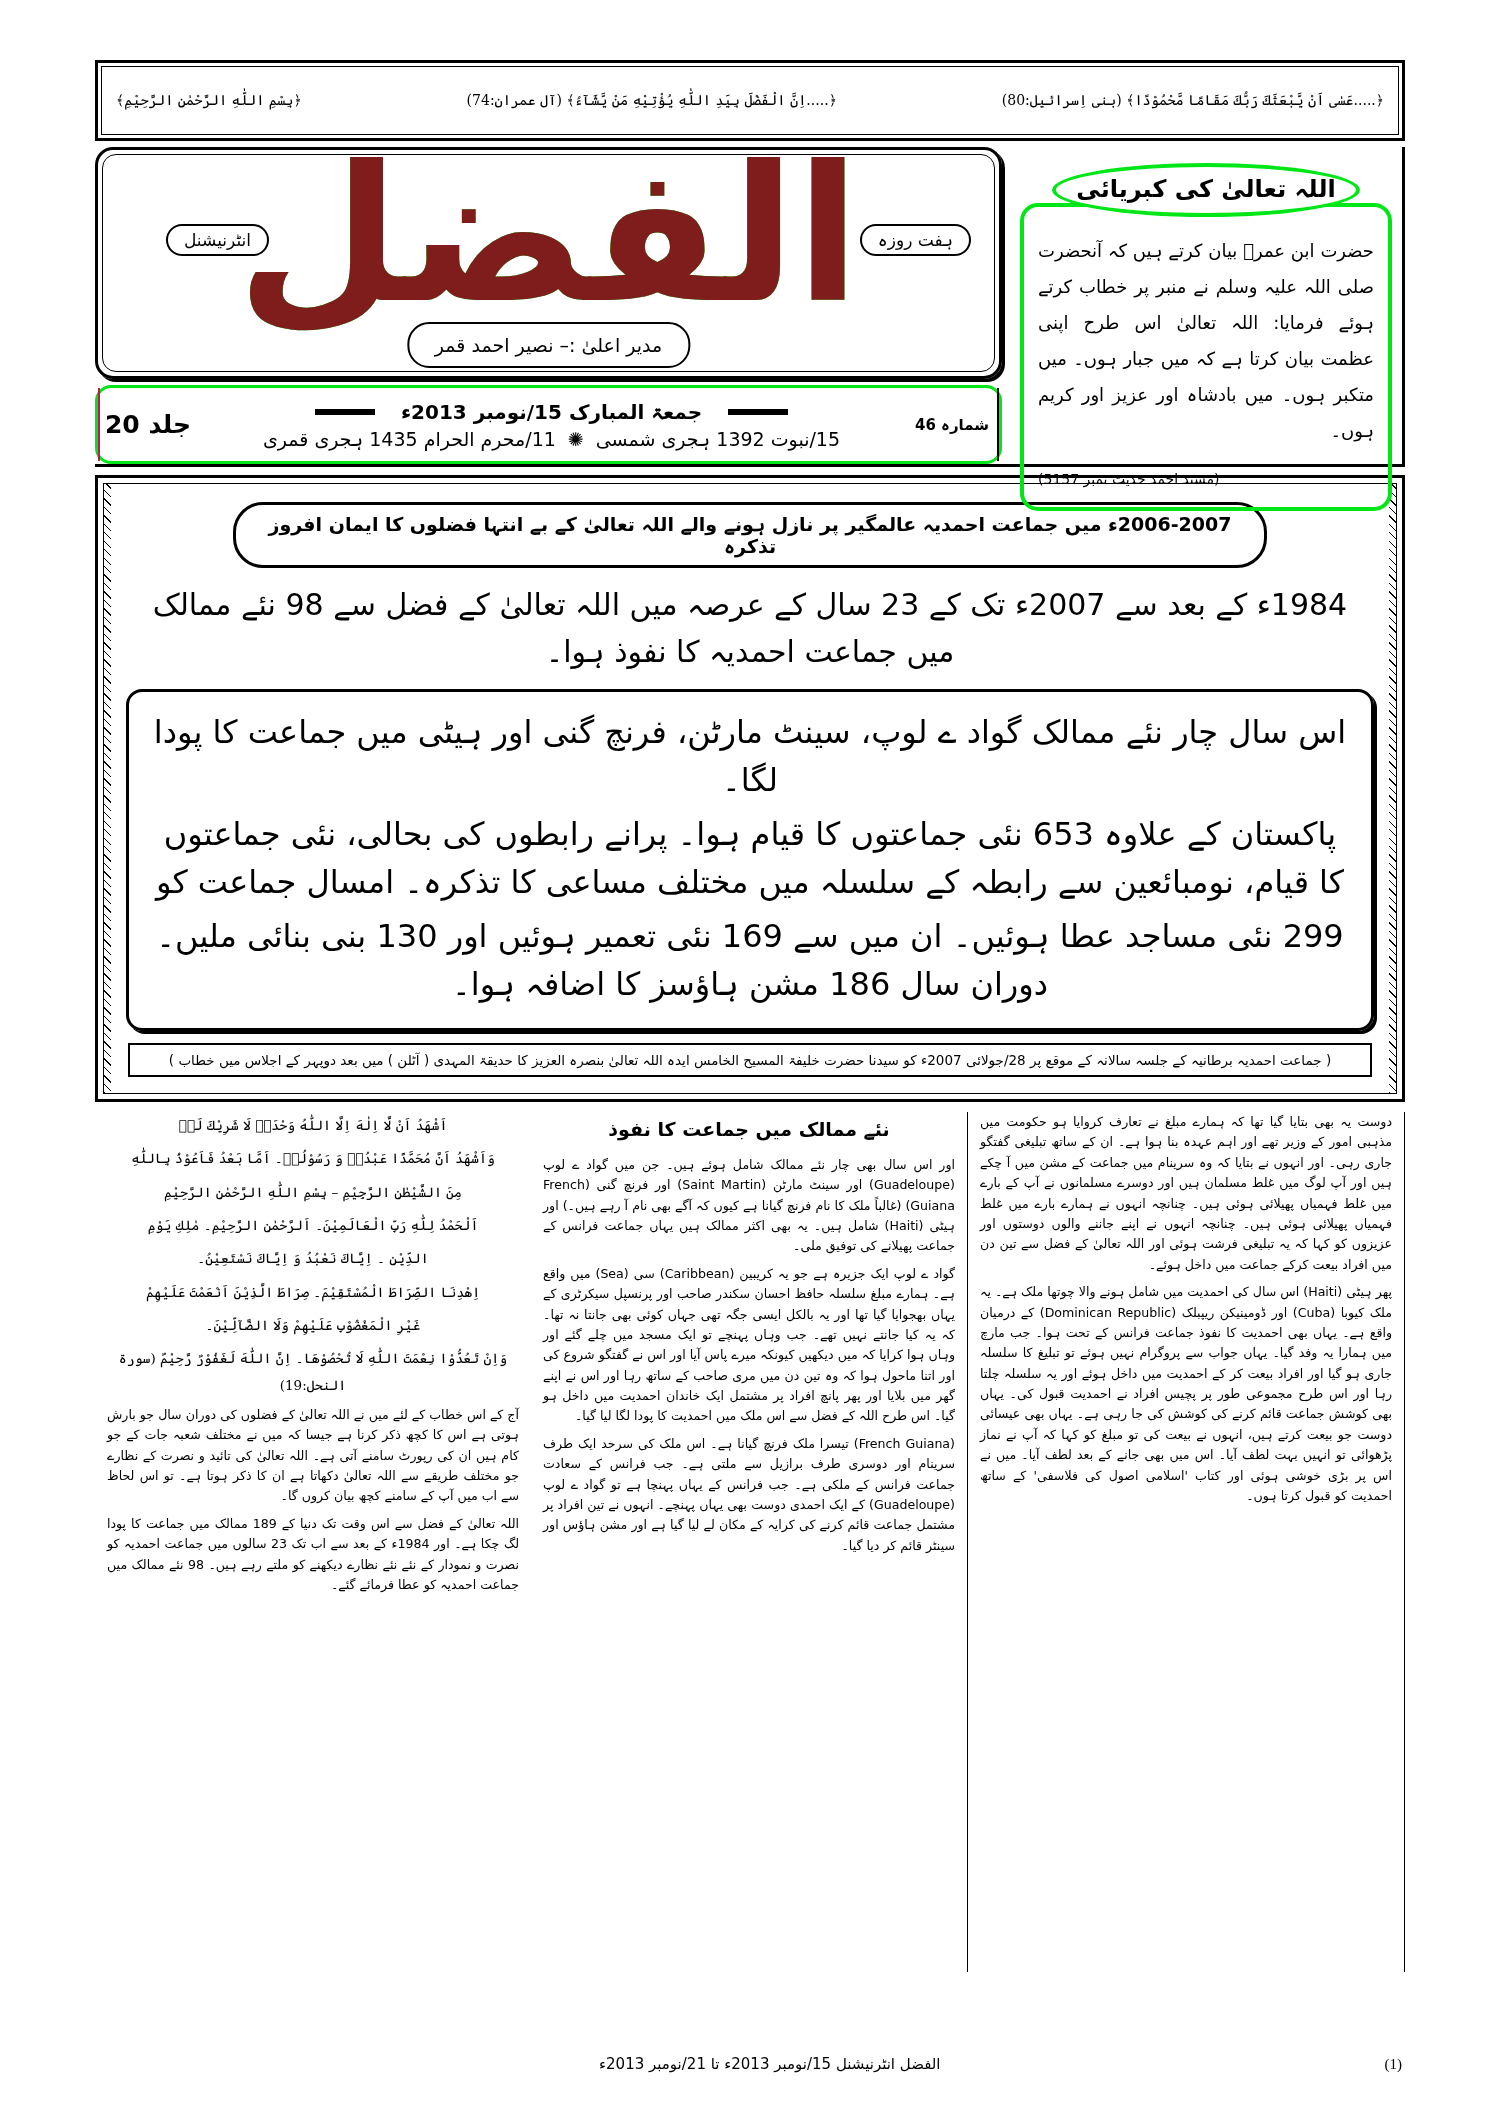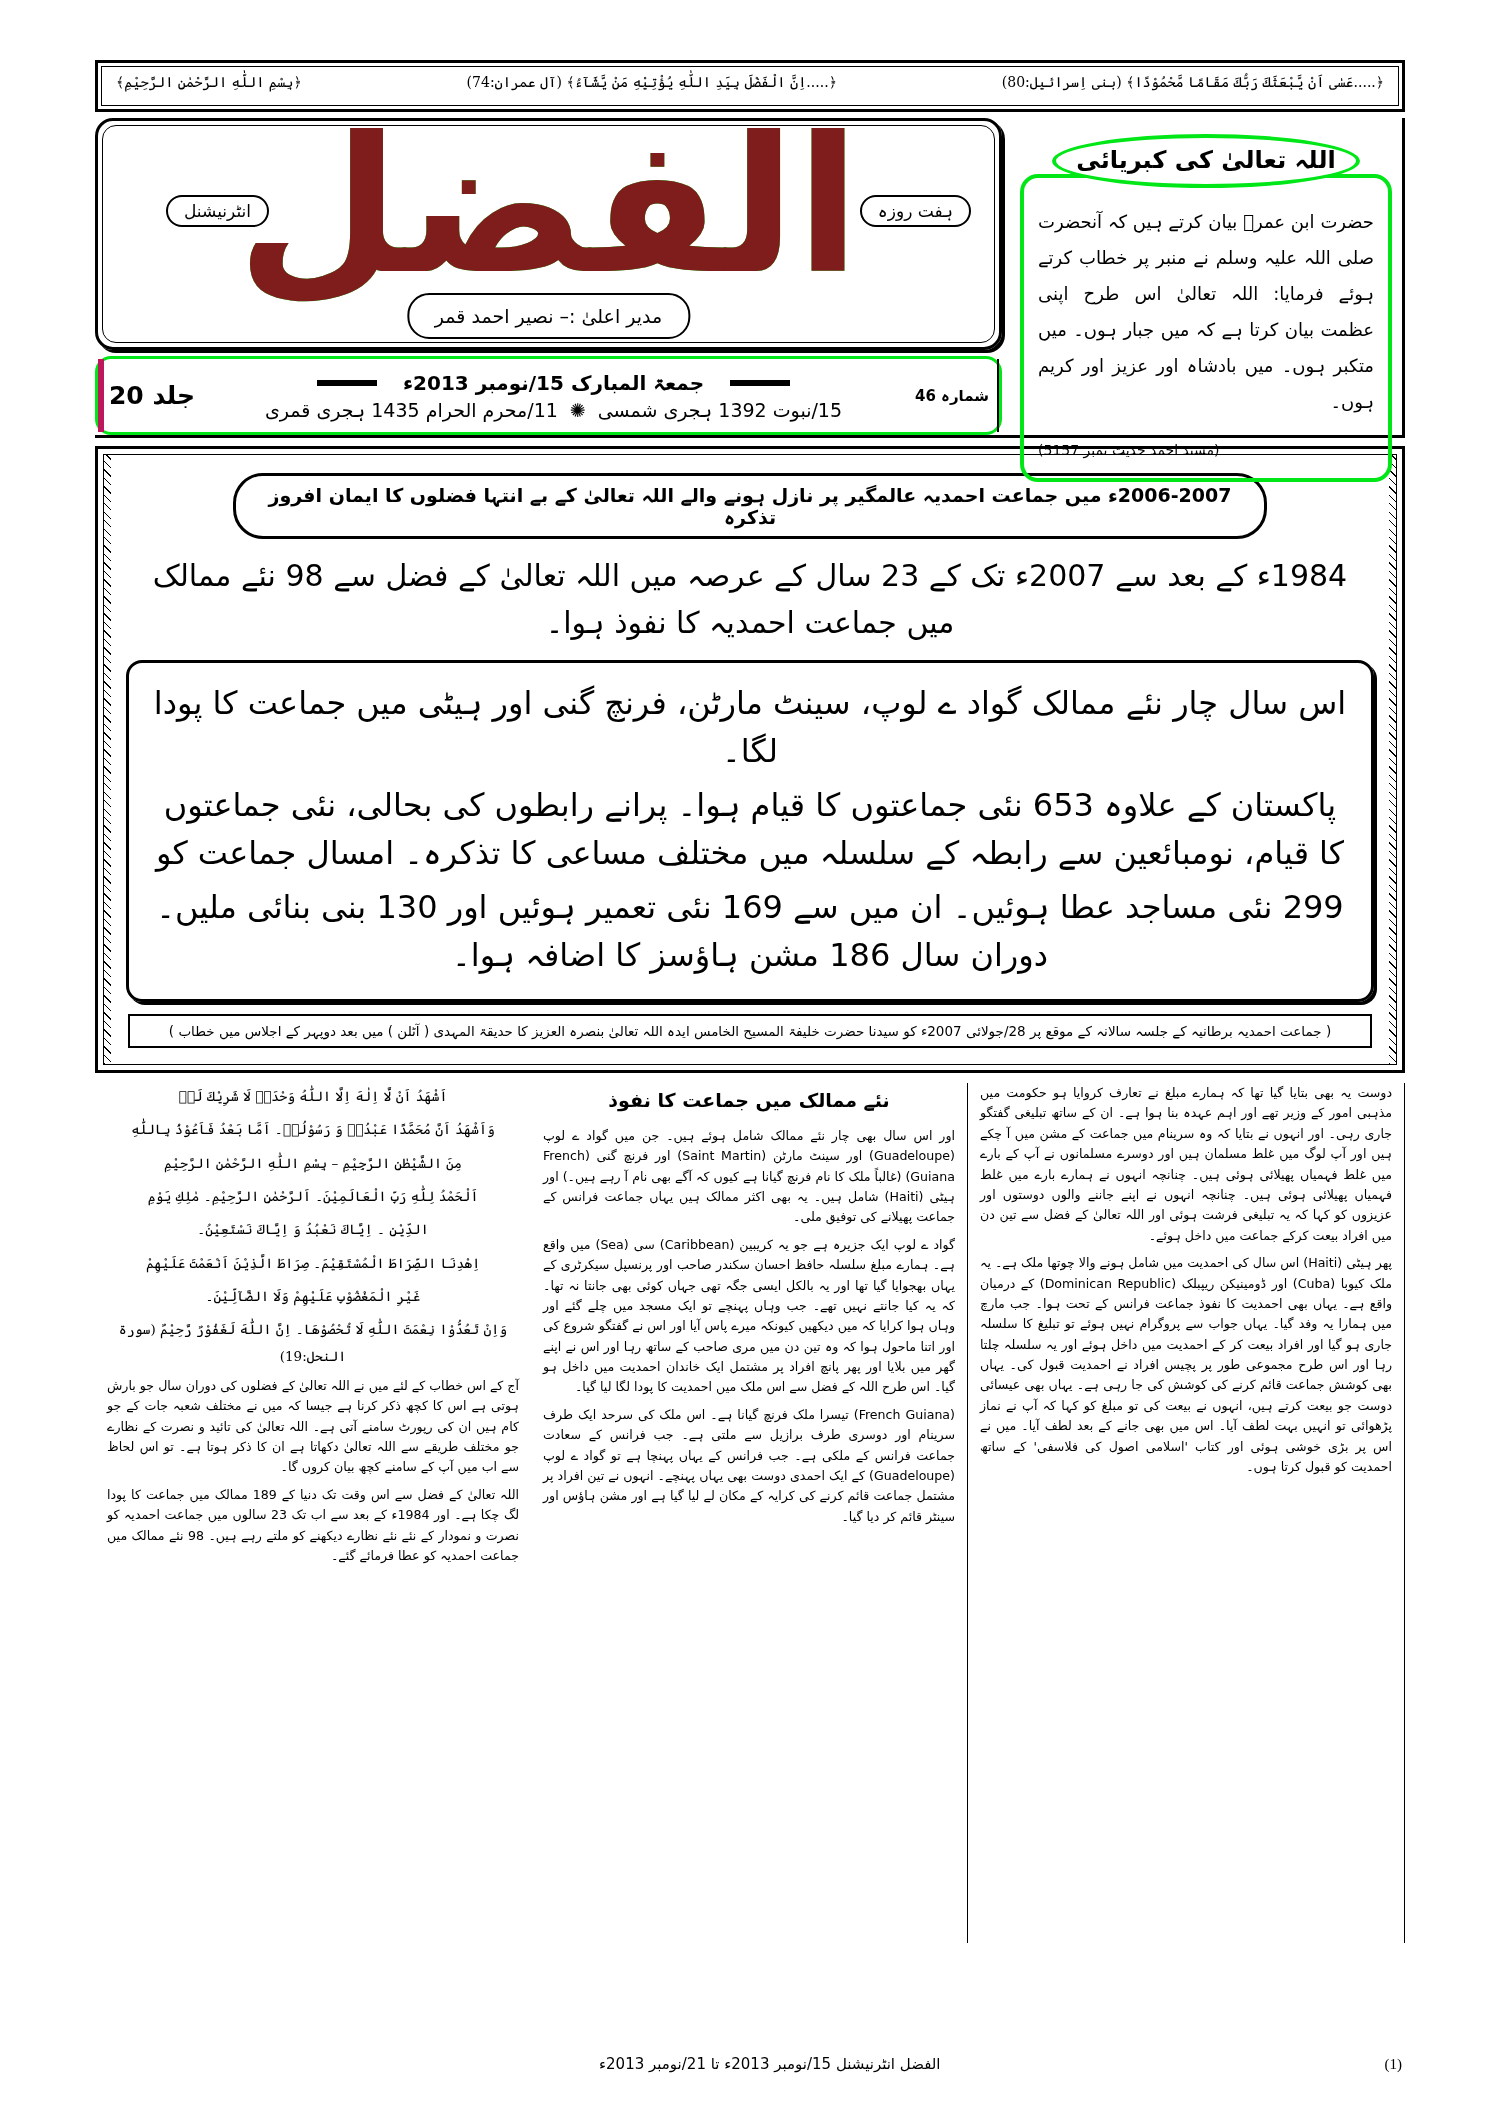--- a/index.html
+++ b/index.html
@@ -23,21 +23,21 @@
     border:3px solid #000;
     padding:3px;
     box-sizing:border-box;
   }
   .verse-strip-inner{
     border:1px solid #000;
     display:flex;
     flex-direction:row-reverse;
     align-items:flex-start;
     justify-content:space-between;
-    padding:5px 14px;
+    padding:23px 14px;
     box-sizing:border-box;
     min-height:40px;
   }
   .verse{
     font-size:14px;
     white-space:nowrap;
     font-family:"DejaVu Serif",serif;
     line-height:1.5;
   }
 
@@ -109,21 +109,21 @@
     display:flex;
     flex-direction:row-reverse;
     align-items:stretch;
     box-sizing:border-box;
   }
   .vol-cell{
     flex:0 0 96px;
     display:flex;align-items:center;justify-content:center;
     font-size:25px;font-weight:bold;
     font-family:"DejaVu Sans",sans-serif;
-    border-left:6px solid #be185d;
+    border-left:2px solid #be185d;
   }
   .date-cell{
     flex:1;
     display:flex;flex-direction:column;
     align-items:center;justify-content:center;
     gap:4px;
   }
   .date-line1{
     display:flex;flex-direction:row-reverse;align-items:center;gap:26px;
     font-size:20px;font-weight:bold;font-family:"DejaVu Sans",sans-serif;

